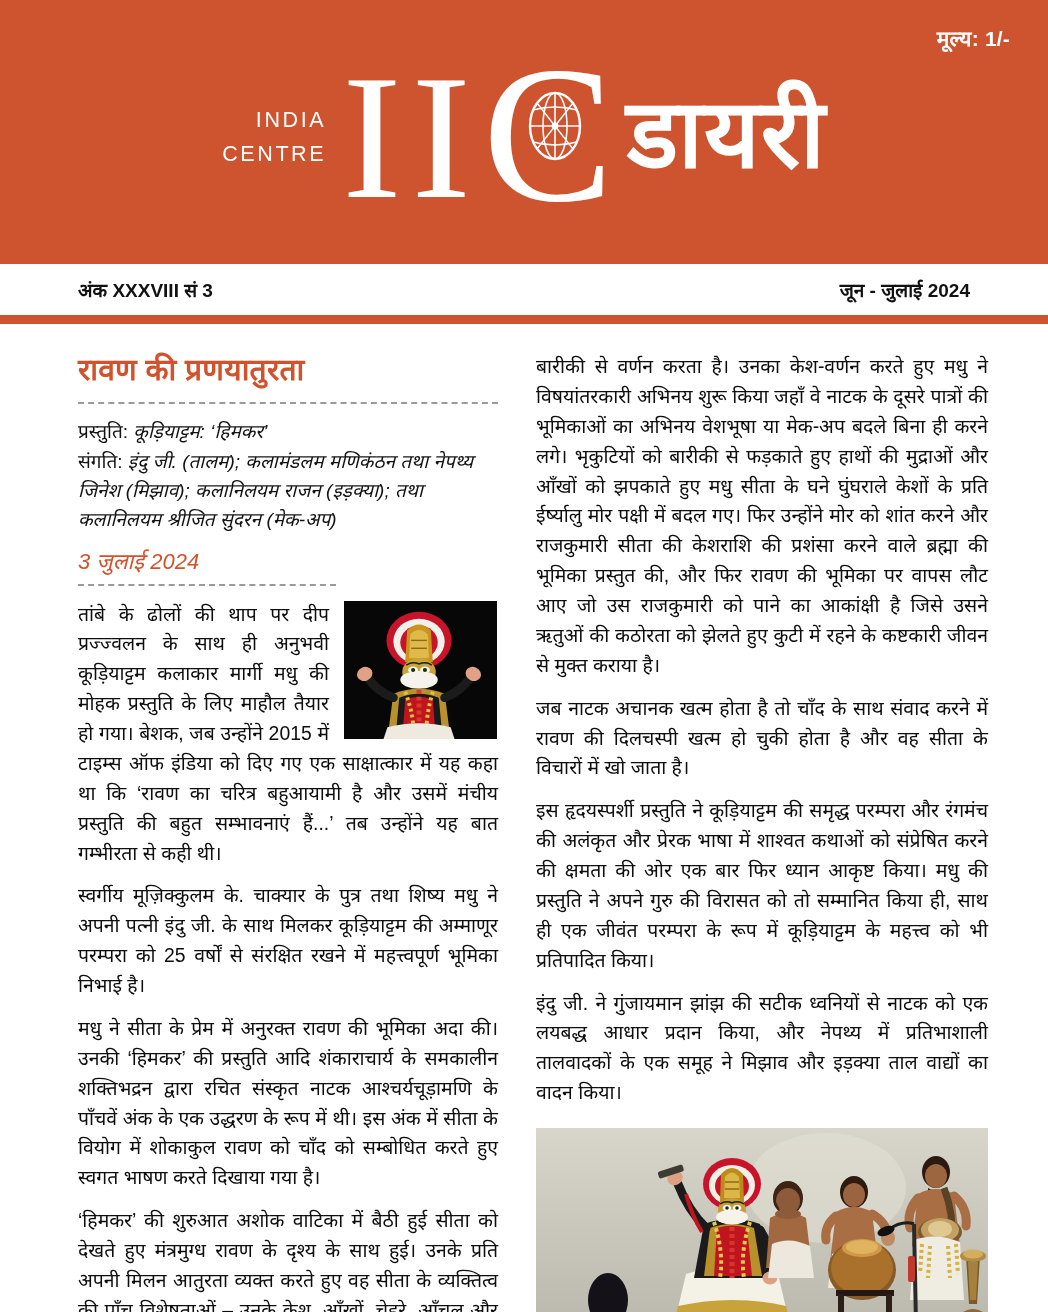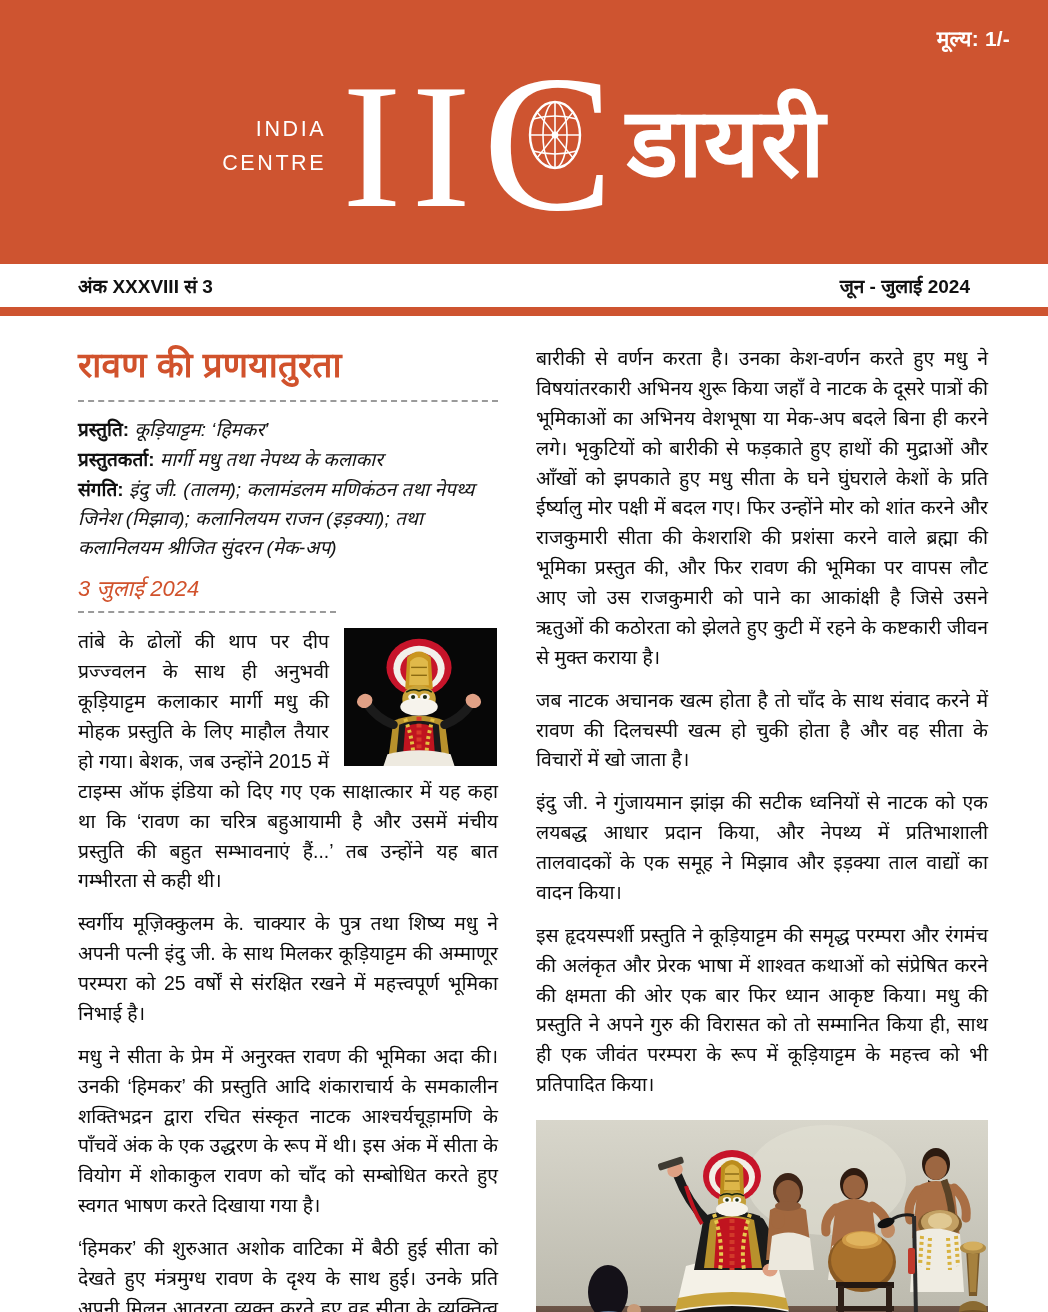--- a/index.html
+++ b/index.html
@@ -28,21 +28,21 @@
     color: #ffffff;
     font-size: 21px;
     font-weight: 600;
     letter-spacing: 0.2px;
   }
 
   .logo-block {
     position: absolute;
     left: 0;
     right: 0;
-    top: 81px;
+    top: 72px;
     display: flex;
     align-items: center;
     justify-content: center;
     gap: 0px;
   }
 
   .logo-words {
     display: flex;
     flex-direction: column;
     align-items: flex-end;
@@ -102,21 +102,21 @@
     font-size: 96px;
     font-weight: 700;
     line-height: 1;
     margin-left: 14px;
     margin-top: 18px;
     letter-spacing: 1px;
   }
 
   
   .issue-bar {
-    height: 52px;
+    height: 60px;
     background: #ffffff;
     display: flex;
     align-items: center;
     justify-content: space-between;
     padding: 0 78px 0 78px;
     border-bottom: 9px solid #CE5430;
   }
   .issue-left, .issue-right {
     font-size: 19px;
     color: #111111;
@@ -128,42 +128,42 @@
   .content {
     display: flex;
     padding: 28px 60px 0 78px;
     gap: 38px;
   }
   .col { width: 440px; }
   .col-right { width: 452px; }
 
   .article-title {
     color: #D1522C;
-    font-size: 35px;
+    font-size: 30px;
     font-weight: 700;
     line-height: 1.2;
     letter-spacing: 0.2px;
   }
 
   .dash-rule {
     border-top: 2px dashed #9a9a9a;
     margin: 14px 0 14px 0;
   }
   .dash-rule.short {
     width: 258px;
     margin: 9px 0 14px 0;
   }
 
   .credits { line-height: 1.52; }
   .credit-line {
     font-size: 19px;
     color: #111111;
     margin-bottom: 1px;
   }
-  .credit-label { font-weight: 700; }
+  .credit-label { font-weight: 400; }
   .credit-value { font-style: italic; font-weight: 500; }
 
   .date-line {
     color: #D1522C;
     font-size: 22px;
     font-style: italic;
     font-weight: 400;
     margin-top: 10px;
   }
 
@@ -269,24 +269,20 @@
 
     <div class="article-title">रावण की प्रणयातुरता</div>
     <div class="dash-rule"></div>
 
     <div class="credits">
       <div class="credit-line">
         <span class="credit-label">प्रस्तुति:</span>
         <span class="credit-value">कूड़ियाट्टम: ‘हिमकर’</span>
       </div>
       <div class="credit-line">
-        <span class="credit-label">प्रस्तुतकर्ता:</span>
-        <span class="credit-value">मार्गी मधु तथा नेपथ्य के कलाकार</span>
-      </div>
-      <div class="credit-line">
         <span class="credit-label">संगति:</span>
         <span class="credit-value">इंदु जी. (तालम); कलामंडलम मणिकंठन तथा नेपथ्य जिनेश (मिझाव); कलानिलयम राजन (इड़क्या); तथा कलानिलयम श्रीजित सुंदरन (मेक-अप)</span>
       </div>
     </div>
 
     <div class="date-line">3 जुलाई 2024</div>
     <div class="dash-rule short"></div>
 
     <div class="thumb-float">
       <svg class="kt-fig" viewBox="0 0 155 140" preserveAspectRatio="xMidYMid slice">
@@ -330,22 +326,22 @@
 
     <p class="body-text">तांबे के ढोलों की थाप पर दीप प्रज्ज्वलन के साथ ही अनुभवी कूड़ियाट्टम कलाकार मार्गी मधु की मोहक प्रस्तुति के लिए माहौल तैयार हो गया। बेशक, जब उन्होंने 2015 में टाइम्स ऑफ इंडिया को दिए गए एक साक्षात्कार में यह कहा था कि ‘रावण का चरित्र बहुआयामी है और उसमें मंचीय प्रस्तुति की बहुत सम्भावनाएं हैं...’ तब उन्होंने यह बात गम्भीरता से कही थी।</p>
     <p class="body-text">स्वर्गीय मूज़िक्कुलम के. चाक्यार के पुत्र तथा शिष्य मधु ने अपनी पत्नी इंदु जी. के साथ मिलकर कूड़ियाट्टम की अम्माणूर परम्परा को 25 वर्षों से संरक्षित रखने में महत्त्वपूर्ण भूमिका निभाई है।</p>
     <p class="body-text">मधु ने सीता के प्रेम में अनुरक्त रावण की भूमिका अदा की। उनकी ‘हिमकर’ की प्रस्तुति आदि शंकाराचार्य के समकालीन शक्तिभद्रन द्वारा रचित संस्कृत नाटक आश्चर्यचूड़ामणि के पाँचवें अंक के एक उद्धरण के रूप में थी। इस अंक में सीता के वियोग में शोकाकुल रावण को चाँद को सम्बोधित करते हुए स्वगत भाषण करते दिखाया गया है।</p>
     <p class="body-text">‘हिमकर’ की शुरुआत अशोक वाटिका में बैठी हुई सीता को देखते हुए मंत्रमुग्ध रावण के दृश्य के साथ हुई। उनके प्रति अपनी मिलन आतुरता व्यक्त करते हुए वह सीता के व्यक्तित्व की पाँच विशेषताओं – उनके केश, आँखों, चेहरे, आँचल और पाँवों का</p>
   </div>
 
   <div class="col-right">
     <p class="body-text">बारीकी से वर्णन करता है। उनका केश-वर्णन करते हुए मधु ने विषयांतरकारी अभिनय शुरू किया जहाँ वे नाटक के दूसरे पात्रों की भूमिकाओं का अभिनय वेशभूषा या मेक-अप बदले बिना ही करने लगे। भृकुटियों को बारीकी से फड़काते हुए हाथों की मुद्राओं और आँखों को झपकाते हुए मधु सीता के घने घुंघराले केशों के प्रति ईर्ष्यालु मोर पक्षी में बदल गए। फिर उन्होंने मोर को शांत करने और राजकुमारी सीता की केशराशि की प्रशंसा करने वाले ब्रह्मा की भूमिका प्रस्तुत की, और फिर रावण की भूमिका पर वापस लौट आए जो उस राजकुमारी को पाने का आकांक्षी है जिसे उसने ऋतुओं की कठोरता को झेलते हुए कुटी में रहने के कष्टकारी जीवन से मुक्त कराया है।</p>
     <p class="body-text">जब नाटक अचानक खत्म होता है तो चाँद के साथ संवाद करने में रावण की दिलचस्पी खत्म हो चुकी होता है और वह सीता के विचारों में खो जाता है।</p>
+    <p class="body-text">इस हृदयस्पर्शी प्रस्तुति ने कूड़ियाट्टम की समृद्ध परम्परा और रंगमंच की अलंकृत और प्रेरक भाषा में शाश्वत कथाओं को संप्रेषित करने की क्षमता की ओर एक बार फिर ध्यान आकृष्ट किया। मधु की प्रस्तुति ने अपने गुरु की विरासत को तो सम्मानित किया ही, साथ ही एक जीवंत परम्परा के रूप में कूड़ियाट्टम के महत्त्व को भी प्रतिपादित किया।</p>
     <p class="body-text">इंदु जी. ने गुंजायमान झांझ की सटीक ध्वनियों से नाटक को एक लयबद्ध आधार प्रदान किया, और नेपथ्य में प्रतिभाशाली तालवादकों के एक समूह ने मिझाव और इड़क्या ताल वाद्यों का वादन किया।</p>
-    <p class="body-text">इस हृदयस्पर्शी प्रस्तुति ने कूड़ियाट्टम की समृद्ध परम्परा और रंगमंच की अलंकृत और प्रेरक भाषा में शाश्वत कथाओं को संप्रेषित करने की क्षमता की ओर एक बार फिर ध्यान आकृष्ट किया। मधु की प्रस्तुति ने अपने गुरु की विरासत को तो सम्मानित किया ही, साथ ही एक जीवंत परम्परा के रूप में कूड़ियाट्टम के महत्त्व को भी प्रतिपादित किया।</p>
 
 
     <div class="stage-photo">
       <svg class="sp-svg" viewBox="0 0 452 236" preserveAspectRatio="xMidYMid slice">
         <defs>
           <linearGradient id="wallg" x1="0" y1="0" x2="0" y2="1">
             <stop offset="0%" stop-color="#d8d6cb"></stop>
             <stop offset="100%" stop-color="#bcbaae"></stop>
           </linearGradient>
           <linearGradient id="floorg" x1="0" y1="0" x2="0" y2="1">

